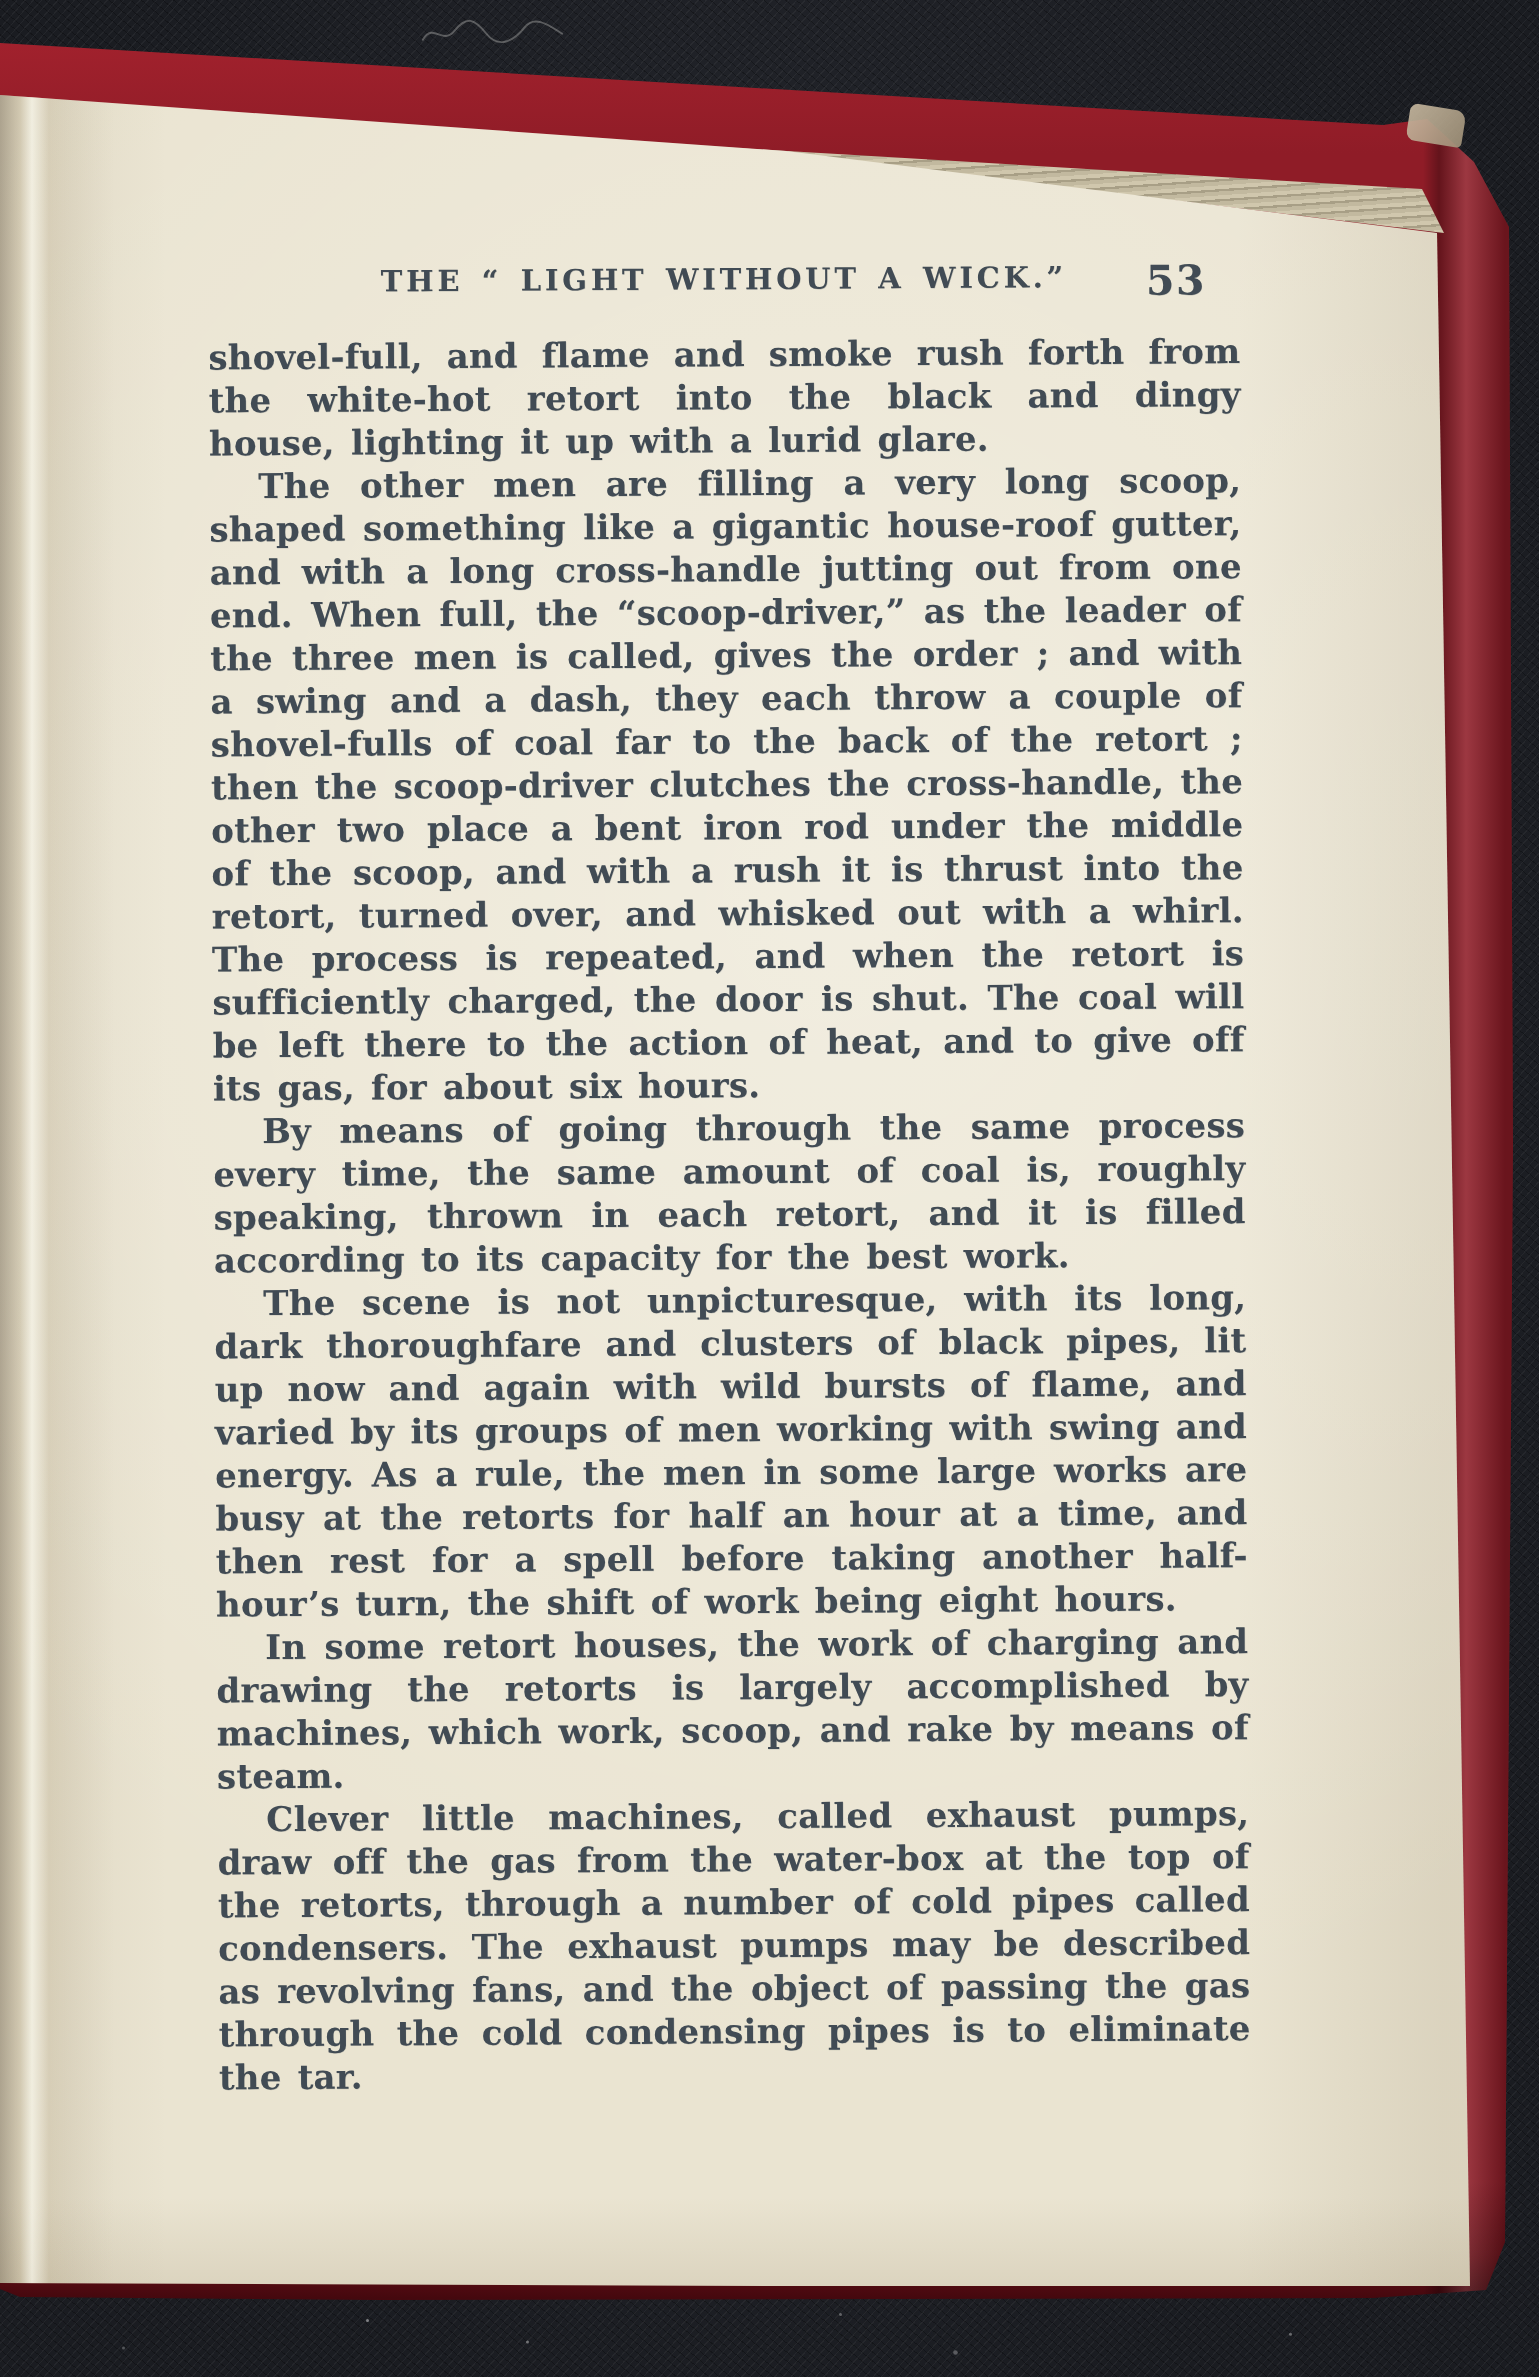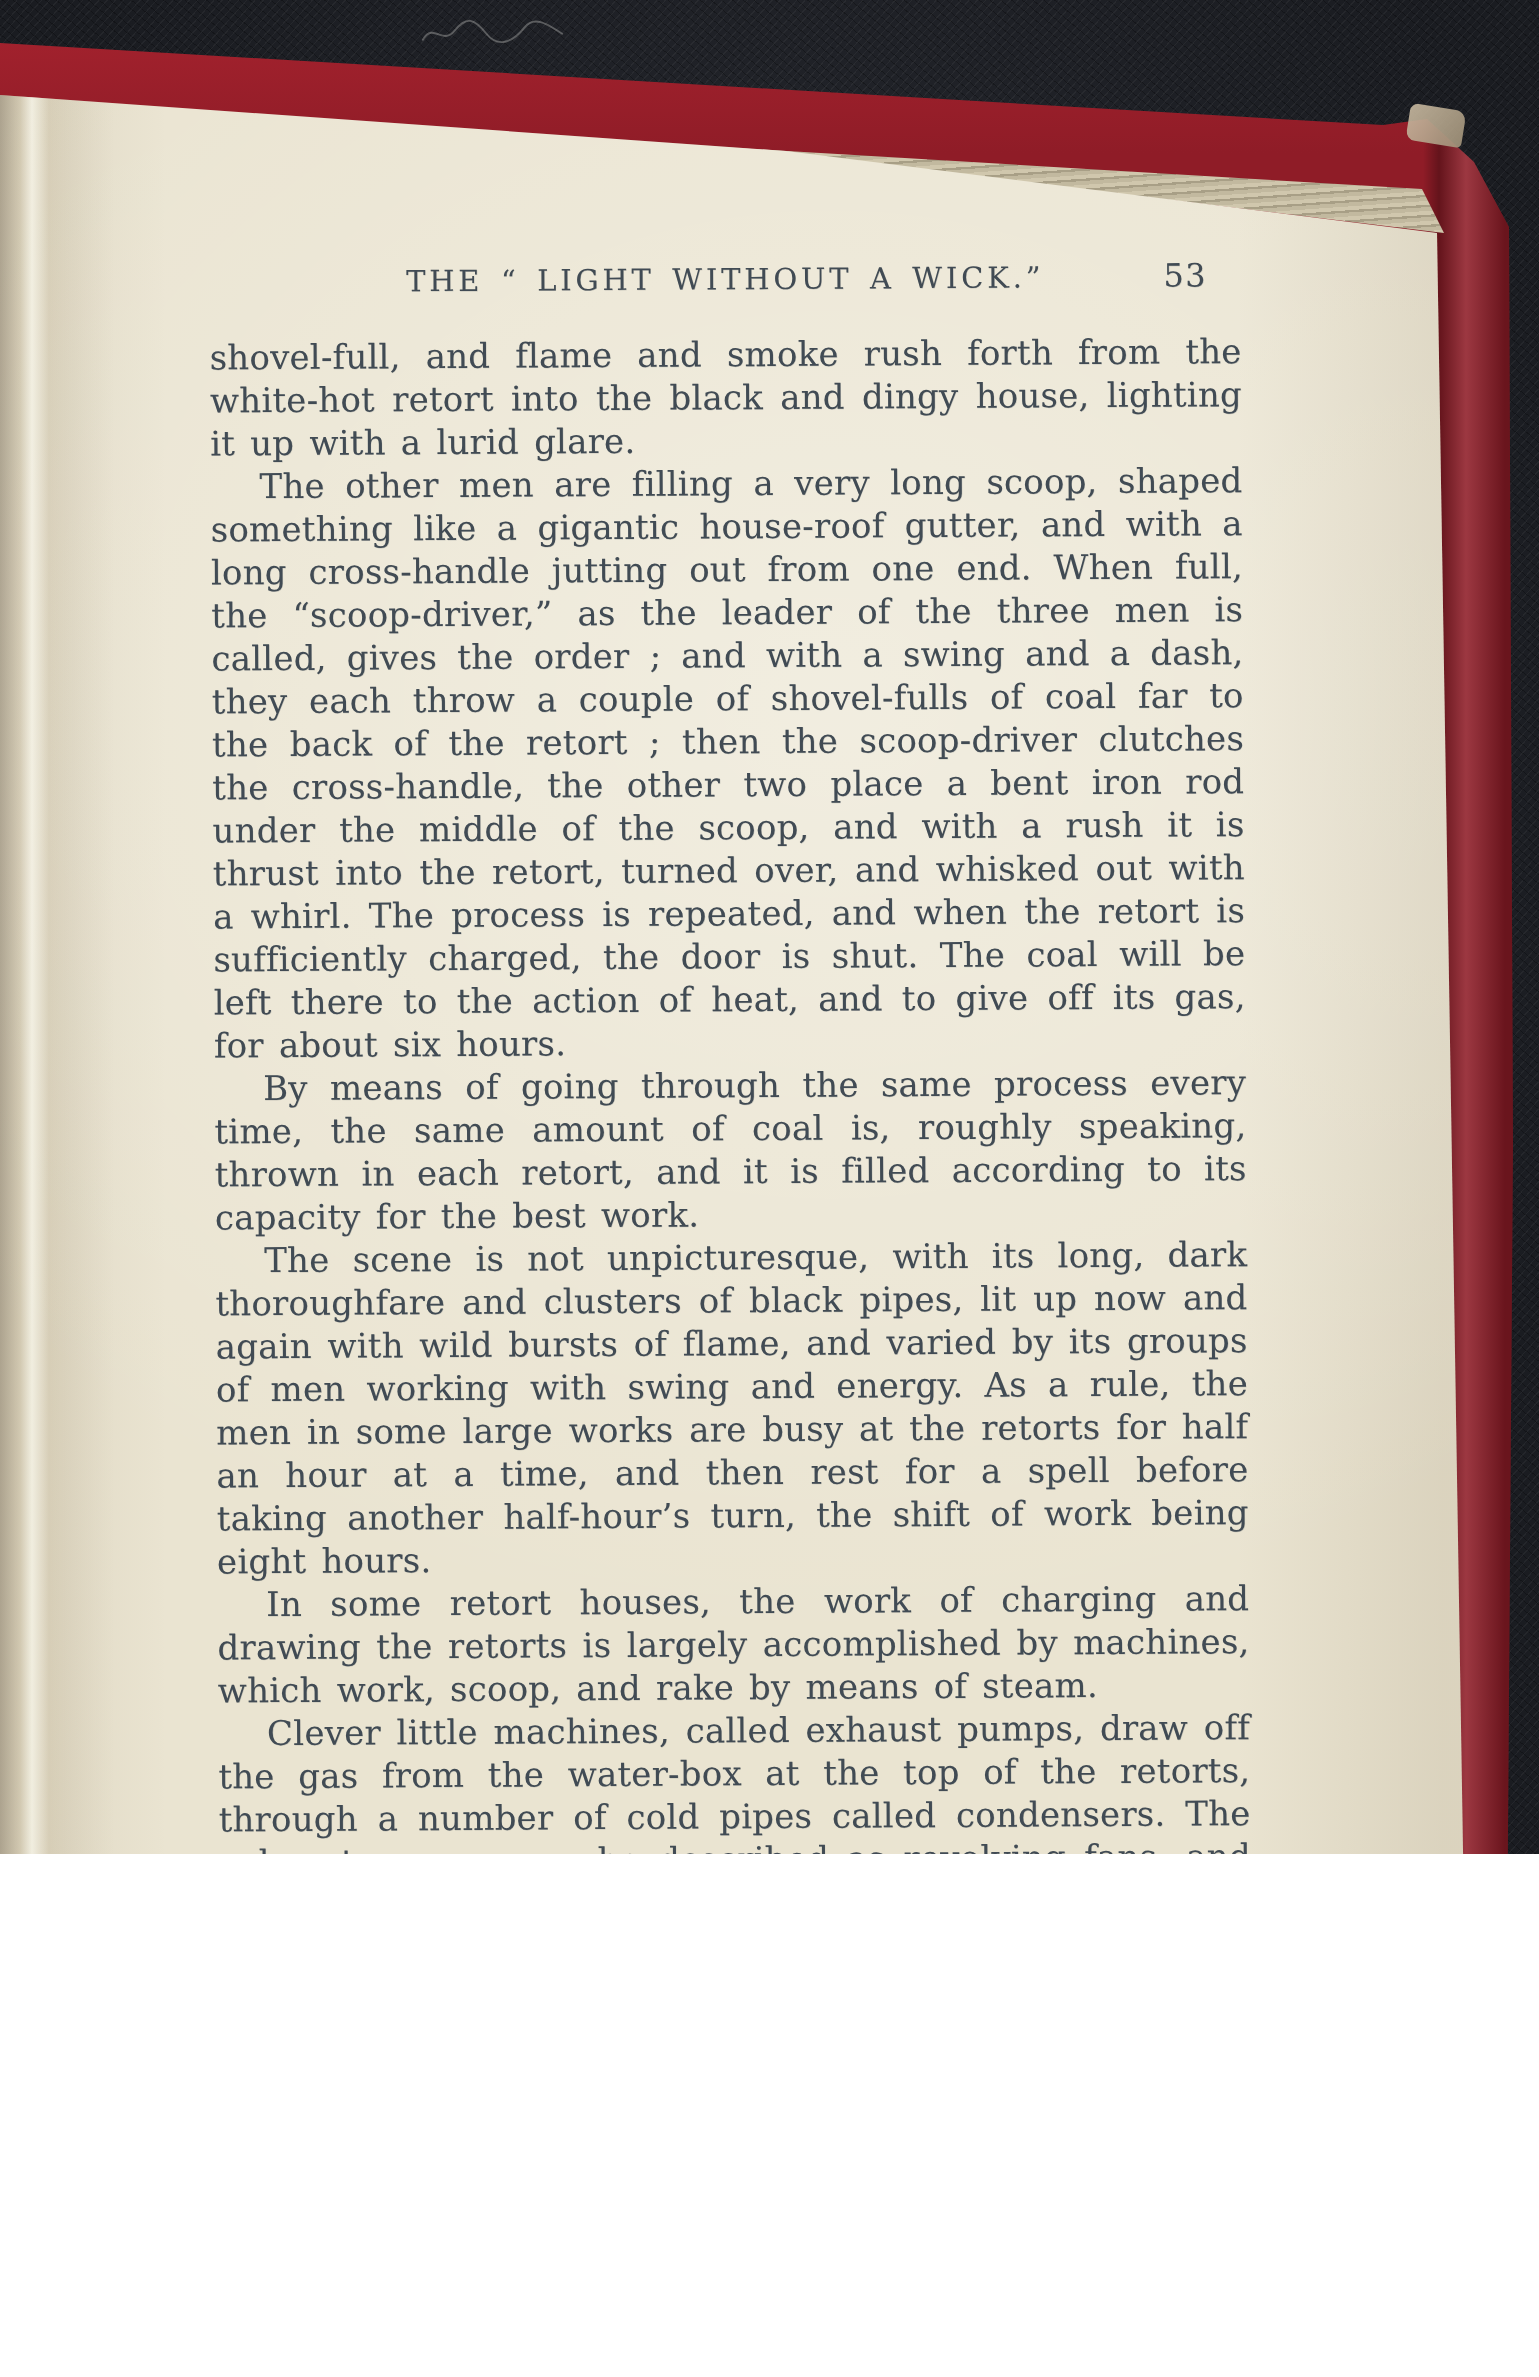--- a/index.html
+++ b/index.html
@@ -8,27 +8,28 @@
     width: 1540px;
     height: 2377px;
     overflow: hidden;
     font-family: "DejaVu Serif", "Liberation Serif", serif;
   }
 
   
   .scene {
     position: relative;
     width: 1540px;
-    height: 1854px;
+    height: 2377px;
     background-color: var(--fabric, #1e2026);
     background-image:
       repeating-linear-gradient(132deg, rgba(255,255,255,0.045) 0 1.1px, rgba(0,0,0,0) 1.1px 6.1px),
       repeating-linear-gradient(40deg, rgba(0,0,0,0.28) 0 0.8px, rgba(0,0,0,0) 0.8px 6.9px),
       radial-gradient(ellipse at 50% 42%, #282a31 0%, #1a1c21 78%);
     overflow: hidden;
+    font-weight: bold;
   }
 
   .fabric-thread {
     position: absolute;
     left: 416px; top: 7.6px;
     width: 153px; height: 53px;
     opacity: 0.55;
   }
 
   .dust-specks {
@@ -132,21 +133,21 @@
     font-size: 29px;
     letter-spacing: 3.8px;
     word-spacing: 4.6px;
     white-space: nowrap;
     color: var(--ink, #414b54);
     text-shadow: 0.4px 0.5px 0 rgba(62,72,80,0.25);
   }
   .page-number {
     position: absolute;
     right: 34px; top: -3.1px;
-    font-size: 32px;
+    font-size: 41px;
     letter-spacing: 1.5px;
     color: var(--ink, #414b54);
     text-shadow: 0.4px 0.5px 0 rgba(62,72,80,0.25);
   }
 
   
   .text-block {
     position: absolute;
     top: 333px; left: 212px;
     width: 1032px;

